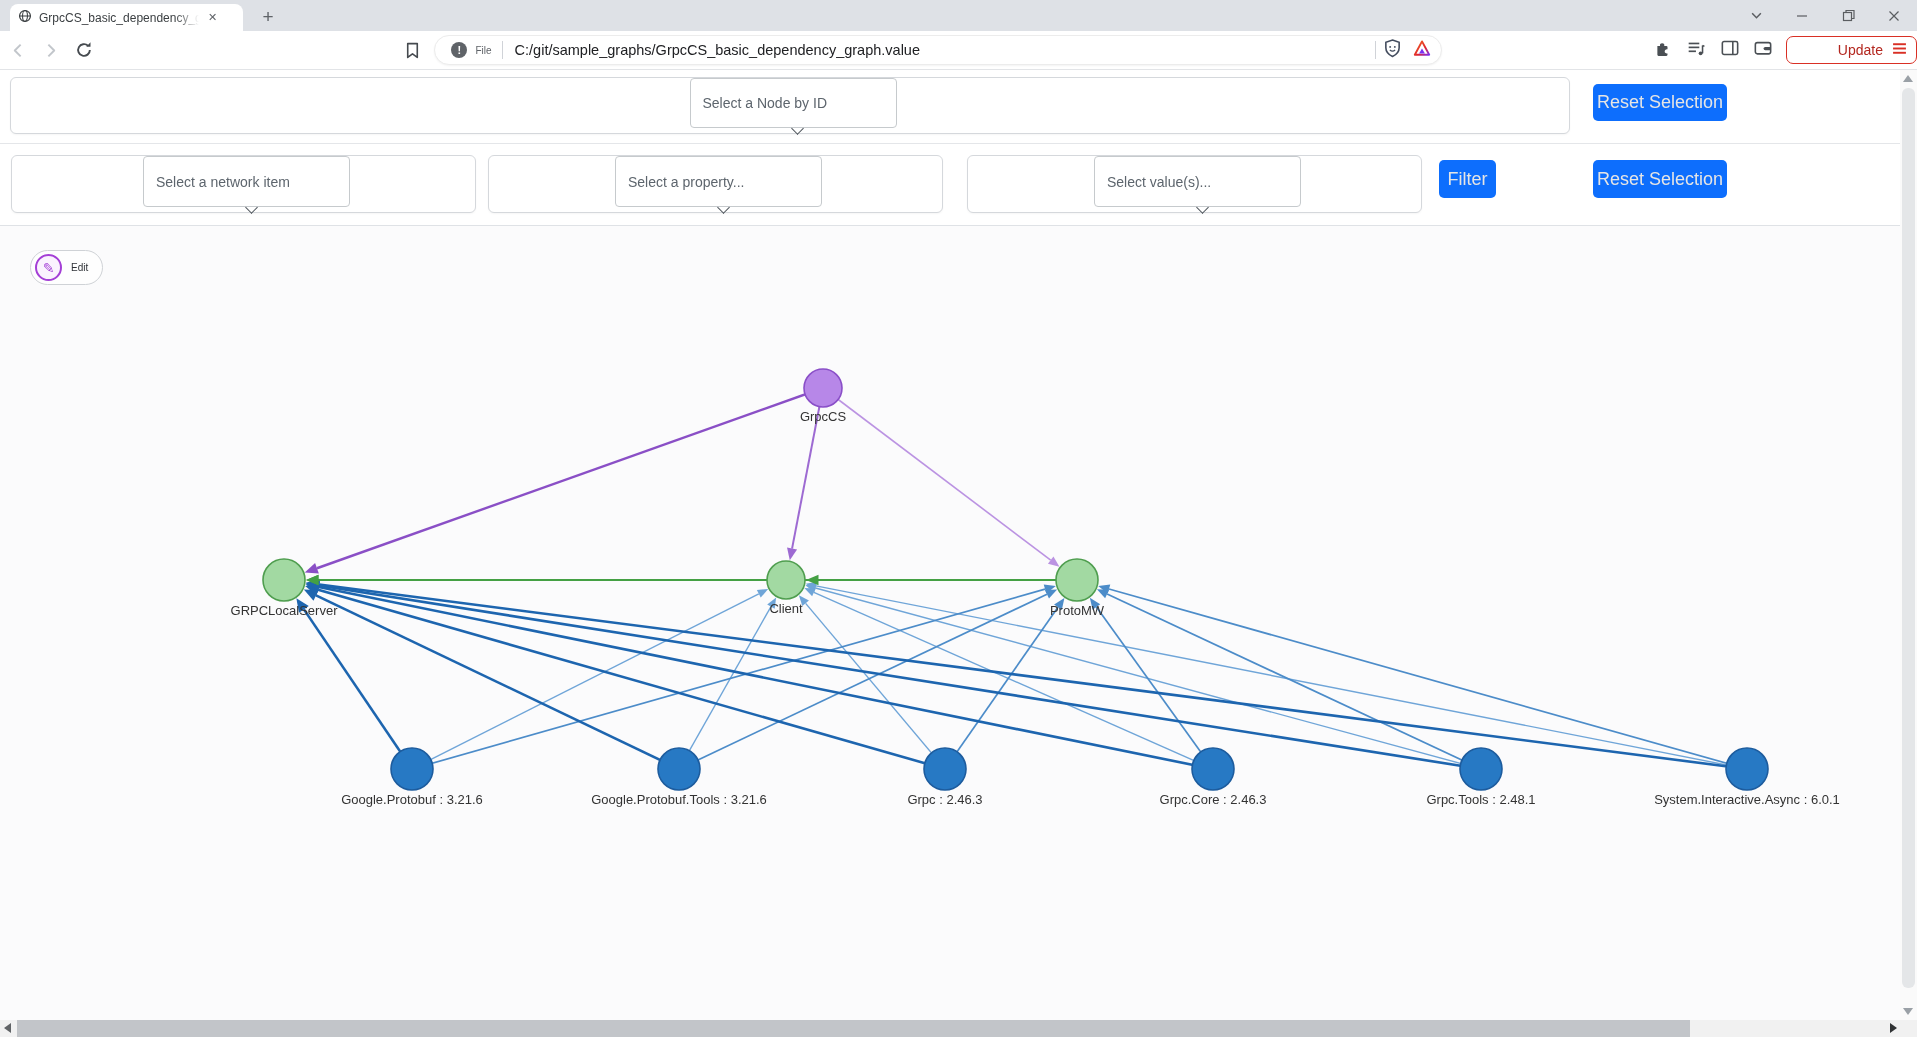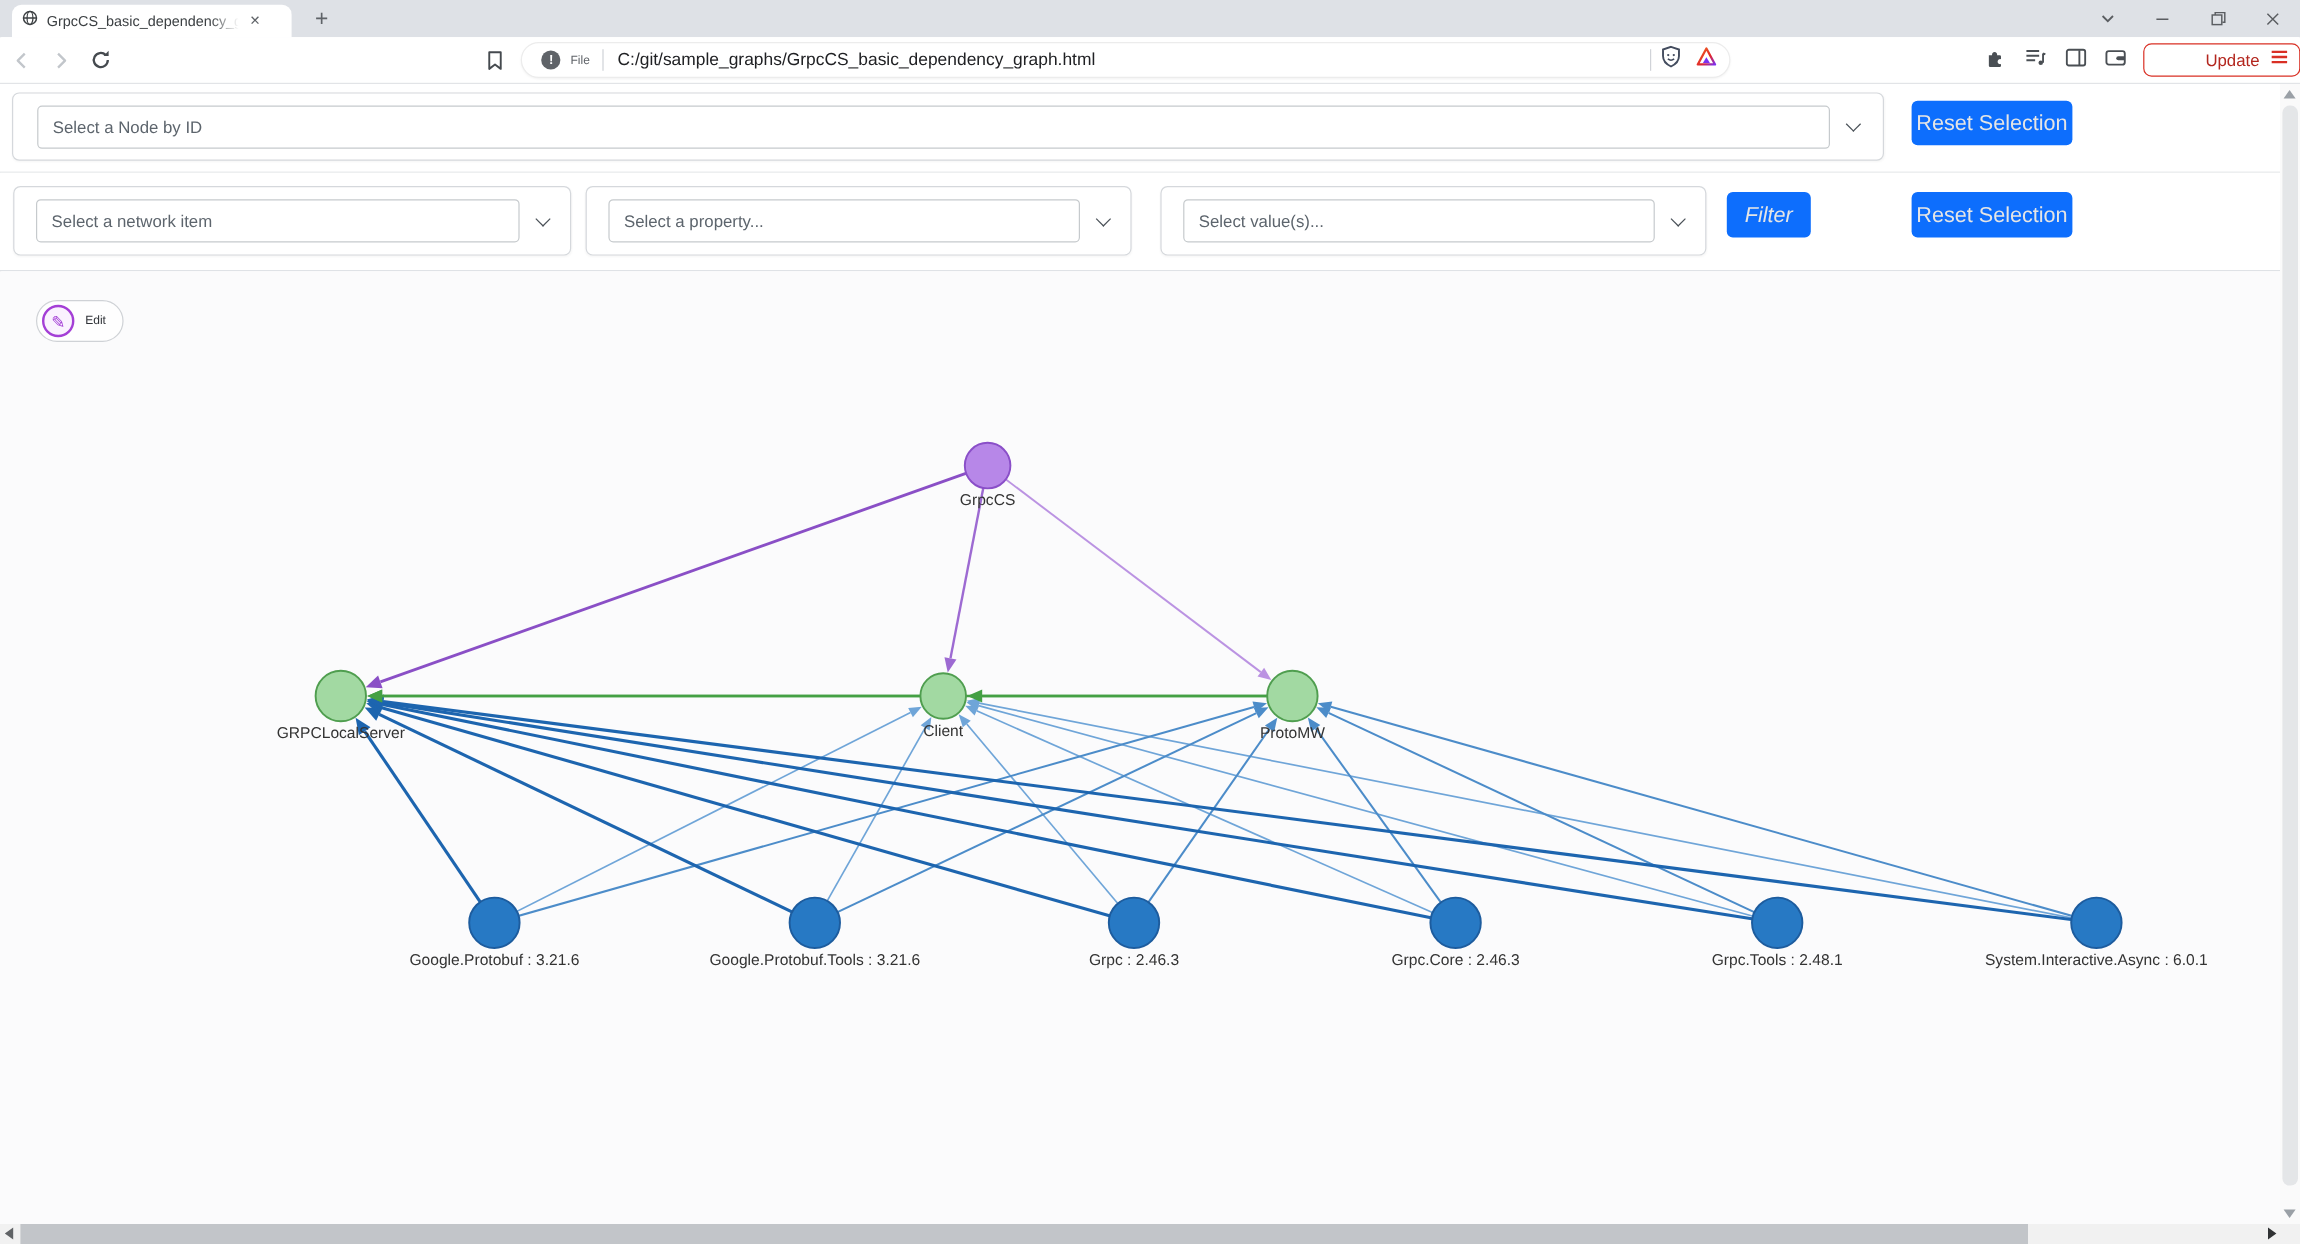--- a/index.html
+++ b/index.html
@@ -41,34 +41,34 @@
   .bar-right{display:flex;align-items:center;gap:12px;margin-left:8px;}
   .ext-icons{display:flex;align-items:center;gap:15px;margin-left:212px;}
   .update-pill{margin-left:14px;display:flex;align-items:center;gap:9px;border:1.5px solid #d93025;
     background:#fff;border-radius:7px;padding:4px 9px;cursor:pointer;}
   .update-pill span.upd{color:var(--update-red);font-size:14px;margin-left:42px;}
 
   
   .row1{position:absolute;left:0;top:70px;width:100%;height:74px;background:#fff;border-bottom:1px solid #e4e6e9;}
   .row2{position:absolute;left:0;top:144px;width:100%;height:82px;background:#fff;border-bottom:1px solid #dfe2e6;}
   .select-card{position:absolute;background:#fff;border:1px solid #d5d8dc;border-radius:6px;
-    display:flex;align-items:center;box-shadow:0 1px 2px rgba(0,0,0,.04);}
+    display:flex;align-items:center;box-shadow:0 1px 2px rgba(0,0,0,.04);flex-direction:column;}
   .select-card input{flex:1;height:36px;border:1px solid #c6cacd;border-radius:4px;padding:0 12px;
     font-size:14px;color:#495057;outline:none;background:#fff;}
   .select-card input::placeholder{color:#5d656d;opacity:1;}
   .chev{width:9px;height:9px;border-right:1.8px solid #495057;border-bottom:1.8px solid #495057;
     transform:rotate(45deg);margin:-4px 6px 0 15px;flex:none;}
   .card-a{left:10px;top:7px;width:1560px;height:57px;padding:0 14px 0 20px;}
   .card-b1{left:11px;top:11px;width:465px;height:58px;padding:0 12px 0 18px;}
   .card-b2{left:488px;top:11px;width:455px;height:58px;padding:0 12px 0 18px;}
   .card-b3{left:967px;top:11px;width:455px;height:58px;padding:0 12px 0 18px;}
   .btn{position:absolute;background:var(--accent-blue);color:#e5e5e5;border:none;border-radius:5px;
     font-size:18px;cursor:pointer;}
   .btn-reset1{left:1593px;top:14px;width:134px;height:37px;}
-  .btn-filter{left:1439px;top:16px;width:70px;height:38px;font-style:italic;}
+  .btn-filter{left:1439px;top:16px;width:57px;height:38px;}
   .btn-reset2{left:1593px;top:16px;width:134px;height:38px;}
 
   
   .graph-area{position:absolute;left:0;top:226px;width:1917px;height:794px;background:#fbfbfc;}
   #graph-svg{position:absolute;left:0;top:0;width:1917px;height:794px;}
   .node-label{font-size:13px;fill:#333;font-family:"Liberation Sans",sans-serif;}
   .edit-btn{position:absolute;left:30px;top:24px;height:35px;background:#fefefe;border:1px solid #cfd2d6;
     border-radius:18px;display:flex;align-items:center;gap:9px;padding:0 14px 0 4px;cursor:pointer;z-index:2;}
   .edit-circ{width:27px;height:27px;border-radius:50%;border:2.5px solid var(--edit-purple);
     background:#faf2fe;color:var(--edit-purple);font-size:14px;display:flex;align-items:center;justify-content:center;}
@@ -149,21 +149,21 @@
     </span>
     <span class="bookmark-wrap">
       <svg width="15" height="17" viewBox="0 0 14 16">
           <path d="M2.5 1.5h9v13l-4.5-3.4-4.5 3.4z" fill="none" stroke="#454a4f" stroke-width="1.5" stroke-linejoin="round"></path>
         </svg>
     </span>
     <div class="addressbar">
       <span class="info-badge">!</span>
       <span class="scheme">File</span>
       <span class="vsep"></span>
-      <span class="url">C:/git/sample_graphs/GrpcCS_basic_dependency_graph.html</span>
+      <span class="url">C:/git/sample_graphs/GrpcCS_basic_dependency_graph.value</span>
       <span class="vsep"></span>
       <span class="bar-right">
         <span>
           <svg width="17" height="19" viewBox="0 0 16 18">
               <path d="M8 1l6.3 2.1v5.2c0 4.4-3.2 6.8-6.3 8.2C4.9 15.1 1.7 12.7 1.7 8.3V3.1z" fill="none" stroke="#434c5e" stroke-width="1.5"></path>
               <circle cx="5.8" cy="7.5" r="0.9" fill="#434c5e"></circle>
               <circle cx="10.2" cy="7.5" r="0.9" fill="#434c5e"></circle>
               <path d="M5.5 10.5c1.6 1.3 3.4 1.3 5 0" fill="none" stroke="#434c5e" stroke-width="1.2"></path>
             </svg>
         </span>

